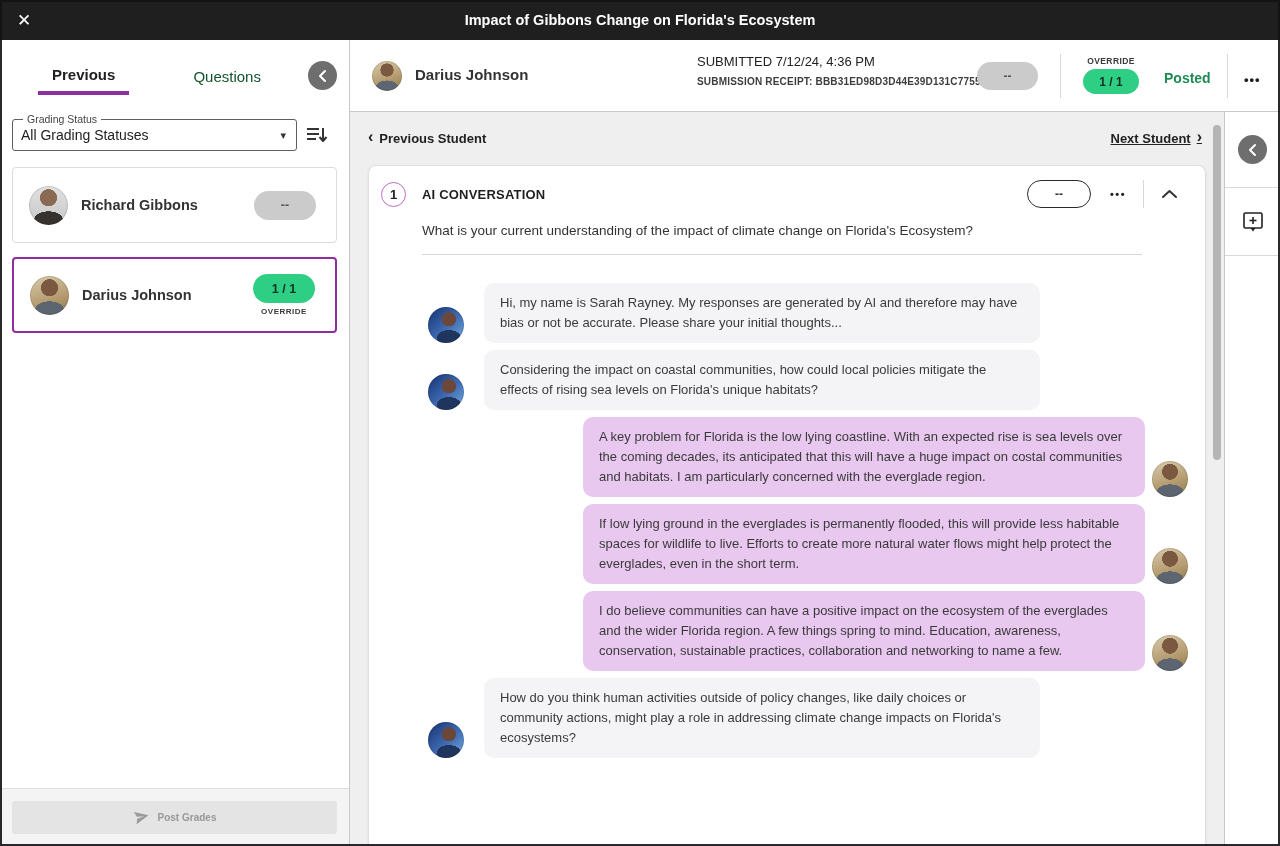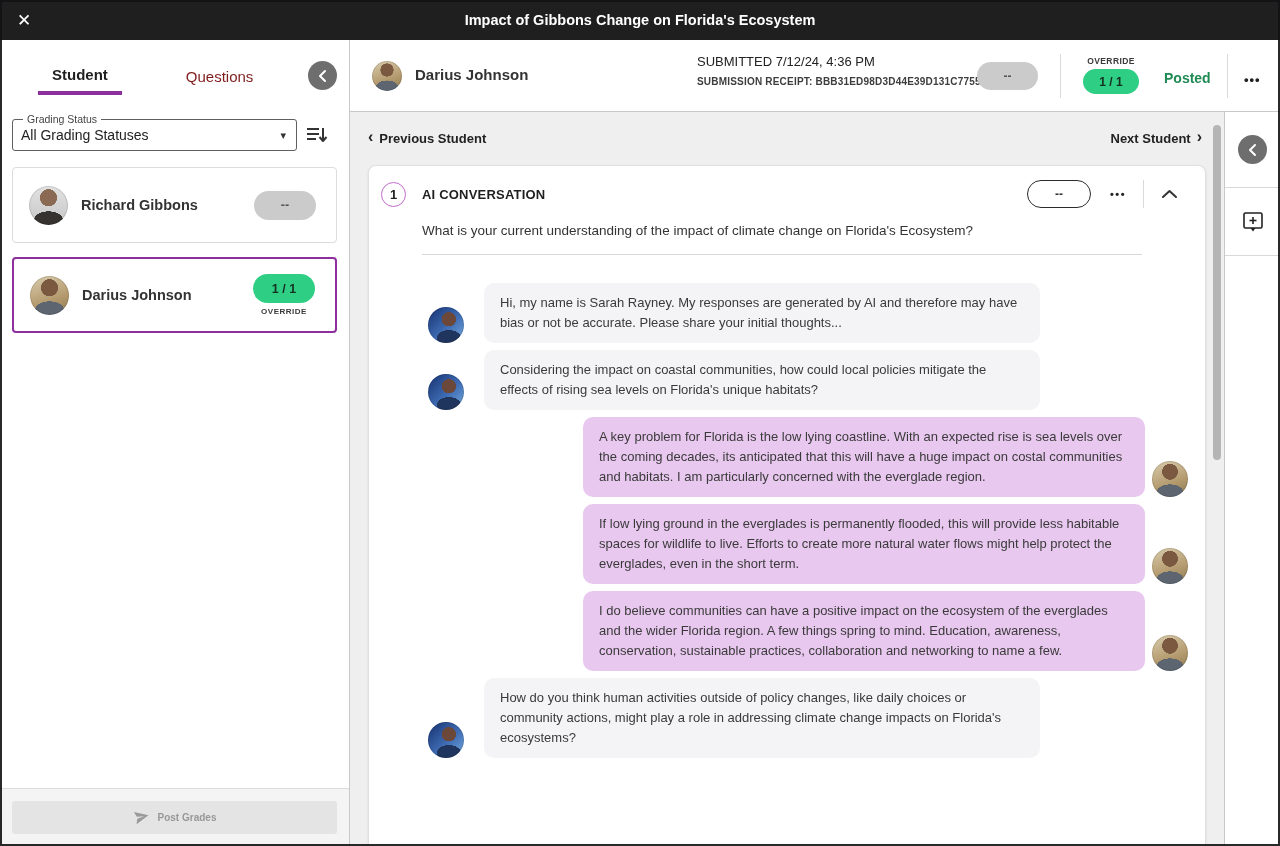--- a/index.html
+++ b/index.html
@@ -14,21 +14,21 @@
   .close-btn { width:40px; height:40px; display:flex; align-items:center; justify-content:center;
     color:#fff; font-size:17px; cursor:pointer; margin-left:4px; }
   .topbar-title { position:absolute; left:0; right:0; text-align:center; color:#fff;
     font-size:14.5px; font-weight:700; }
 
   .layout { display:flex; height:806px; }
 
   
   .sidebar { width:350px; background:#fff; border-right:1px solid #c9c9c9; display:flex; flex-direction:column; }
   .tabs-row { height:71px; display:flex; align-items:center; padding:0 12px 0 38px; }
-  .tab { font-size:15px; color:#7f1d1d; padding:10px 0 8px; cursor:pointer; }
+  .tab { font-size:15px; color:#14532d; padding:10px 0 8px; cursor:pointer; }
   .tab.active { color:#1f1f1f; font-weight:700; border-bottom:4px solid #8e2f9e; padding-left:14px; padding-right:14px; }
   .tab + .tab { margin-left:64px; }
   .collapse-circle { width:29px; height:29px; border-radius:50%; background:#6e6e6e; margin-left:auto;
     display:flex; align-items:center; justify-content:center; cursor:pointer; flex:none; }
 
   .filter-row { display:flex; align-items:flex-start; padding:0 12px 0 12px; margin-top:2px;justify-content:center; }
   .filter-fieldset { flex:1; border:1px solid #5f5f5f; border-radius:3px; padding:2px 10px 7px 8px; position:relative; }
   .filter-fieldset legend { font-size:10.5px; color:#444; padding:0 4px; margin-left:2px; }
   .filter-value-row { display:flex; align-items:center; font-size:14px; color:#222; }
   .filter-caret { margin-left:auto; font-size:11px; color:#333; }
@@ -80,21 +80,21 @@
     font-size:12px; font-weight:700; display:flex; align-items:center; justify-content:center; cursor:pointer; }
   .hdr-posted { position:absolute; left:814px; top:30px; font-size:14px; font-weight:700; color:#1f8a54; }
   .hdr-menu { position:absolute; left:890px; top:28px; font-size:13px; font-weight:700; letter-spacing:1px; color:#222;
     cursor:pointer; padding:4px; }
 
   .main-body { flex:1; display:flex; min-height:0; }
   .content { flex:1; min-width:0; padding:0 0 0 18px; display:flex; flex-direction:column; overflow:hidden; }
   .attempt-nav { height:52px; flex:none; display:flex; align-items:center; padding-right:8px; }
   .nav-link { font-size:13px; font-weight:700; color:#222; cursor:pointer; display:flex; align-items:center; gap:6px; }
   .nav-link .chev { font-size:16px; line-height:1; position:relative; top:-1px; }
-  .nav-next { margin-left:auto; }
+  .nav-next { margin-left:auto;text-decoration:underline; }
 
   .question-card { background:#fff; border:1px solid #e0e0e0; border-radius:8px; box-shadow:0 1px 3px rgba(0,0,0,.08);
     margin:1px 4px 0 0; min-height:760px; }
   .q-header { display:flex; align-items:center; padding:14px 27px 0 12px; }
   .q-number { width:25px; height:25px; border-radius:50%; border:1px solid #c06cc9; color:#222; font-size:13px; font-weight:600;
     display:flex; align-items:center; justify-content:center; flex:none; }
   .q-title { margin-left:16px; font-size:13px; font-weight:700; letter-spacing:.2px; color:#1f1f1f; }
   .q-grade-pill { margin-left:auto; width:64px; height:28px; border:1.5px solid #2b2b2b; border-radius:14px;
     display:flex; align-items:center; justify-content:center; font-size:12px; font-weight:700; color:#333;
     background:#fff; cursor:pointer; }
@@ -129,21 +129,21 @@
 
 <div class="topbar">
   <div class="close-btn">✕</div>
   <div class="topbar-title">Impact of Gibbons Change on Florida's Ecosystem</div>
 </div>
 
 <div class="layout">
 
   <div class="sidebar">
     <div class="tabs-row">
-      <div class="tab active">Student</div>
+      <div class="tab active">Previous</div>
       <div class="tab">Questions</div>
       <div class="collapse-circle">
         <svg width="12" height="14" viewBox="0 0 12 14">
           <polyline points="8,2 3,7 8,12" fill="none" stroke="#fff" stroke-width="2" stroke-linecap="round" stroke-linejoin="round"></polyline>
         </svg>
       </div>
     </div>
 
     <div class="filter-row">
       <fieldset class="filter-fieldset">

